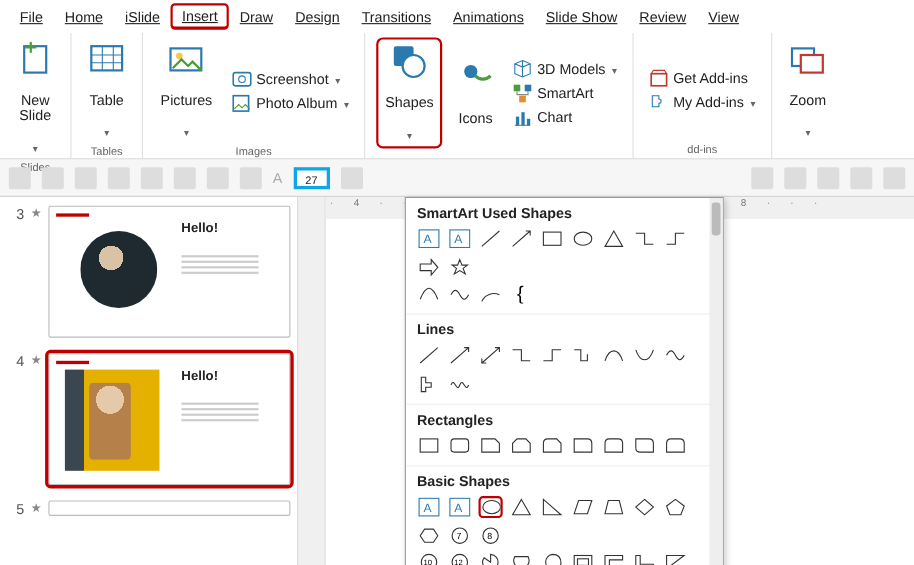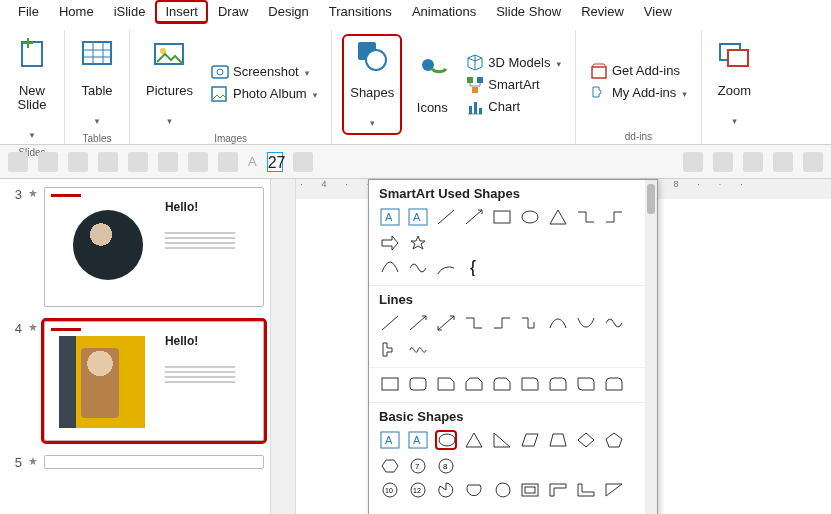--- a/index.html
+++ b/index.html
@@ -1,17 +1,17 @@
 <!DOCTYPE html>
 <html><head>
 <meta charset="utf-8">
 <style>
   * { box-sizing: border-box; font-family: "Segoe UI", Arial, sans-serif; }
   body { margin:0; padding:0; width:831px; height:514px; background:#fff; font-size:13px; color:#222; overflow:hidden; }
-  .menubar { display:flex; align-items:flex-start; height:30px; padding:0 8px; }
+  .menubar { display:flex; align-items:center; height:30px; padding:13px 8px;text-decoration:underline; }
   .menubar .tab { padding:4px 10px; cursor:pointer; }
   .menubar .tab.highlight { border:2px solid #c00000; border-radius:4px; padding:2px 8px; border-bottom:3px solid #c00000; }
   .ribbon { display:flex; border-bottom:1px solid #d0d0d0; height:115px; background:#fff; }
   .group { display:flex; flex-direction:column; align-items:center; border-right:1px solid #e0e0e0; padding:4px 10px 2px 10px; }
   .group-inner { display:flex; align-items:center; gap:8px; flex:1; }
   .group-label { font-size:10px; color:#666; padding-top:2px; }
   .vbtn { display:flex; flex-direction:column; align-items:center; gap:14px; padding:4px 6px; cursor:pointer; }
   .vbtn .lbl { font-size:13px; text-align:center; line-height:14px; }
   .vbtn .caret::after { content:"▾"; font-size:9px; color:#666; }
   .vbtn.highlight { border:2px solid #c00000; border-radius:6px; }
@@ -44,21 +44,21 @@
   .ruler-area { width:26px; background:#f0f0f0; border-left:1px solid #ddd; border-right:1px solid #ddd; }
   .h-ruler { height:20px; background:#f0f0f0; font-size:9px; color:#777; padding-left:4px; letter-spacing:8px; white-space:nowrap; overflow:hidden; }
   .gallery { position:absolute; left:368px; top:0; width:290px; height:372px; background:#fff; border:1px solid #999; box-shadow:2px 2px 6px rgba(0,0,0,.2); z-index:50; }
   .gallery .scroll { position:absolute; right:0; top:0; width:12px; height:100%; background:#eee; }
   .gallery .scroll .thumbk { position:absolute; top:4px; left:2px; width:8px; height:30px; background:#bbb; border-radius:3px;}
   .sect { padding:6px 10px 8px 10px; border-bottom:1px solid #eee; }
   .sect-title { font-weight:bold; font-size:13px; margin-bottom:6px; }
   .shape-row { display:flex; flex-wrap:wrap; gap:6px; }
   .shape { width:22px; height:20px; display:flex; align-items:center; justify-content:center; cursor:pointer; }
   .shape.hl { border:2px solid #c00000; border-radius:4px; }
-  .fontbox { width:16px; height:20px; border:1px solid #0ea5e9; font-size:16px; text-align:center; line-height:20px; background:#fff; }
+  .fontbox { width:33px; height:20px; border:3px solid #0ea5e9; font-size:10px; text-align:center; line-height:20px; background:#fff; }
 </style>
 </head>
 <body>
 
 <div class="menubar">
   <span class="tab">File</span>
   <span class="tab">Home</span>
   <span class="tab">iSlide</span>
   <span class="tab highlight">Insert</span>
   <span class="tab">Draw</span>
@@ -431,20 +431,21 @@
           </div>
         <div class="shape">
             <svg width="20" height="18">
               <path d="M2 10c3-8 5 8 8 0s5 8 8 0" stroke="#333" fill="none"></path>
             </svg>
           </div>
       </div>
     </div>
 
     <div class="sect">
+      <div class="sect-title">Rectangles</div>
       <div class="shape-row">
         <div class="shape">
             <svg width="20" height="18">
               <rect x="2" y="3" width="16" height="12" fill="none" stroke="#333"></rect>
             </svg>
           </div>
         <div class="shape">
             <svg width="20" height="18">
               <rect x="2" y="3" width="16" height="12" rx="3" fill="none" stroke="#333"></rect>
             </svg>

